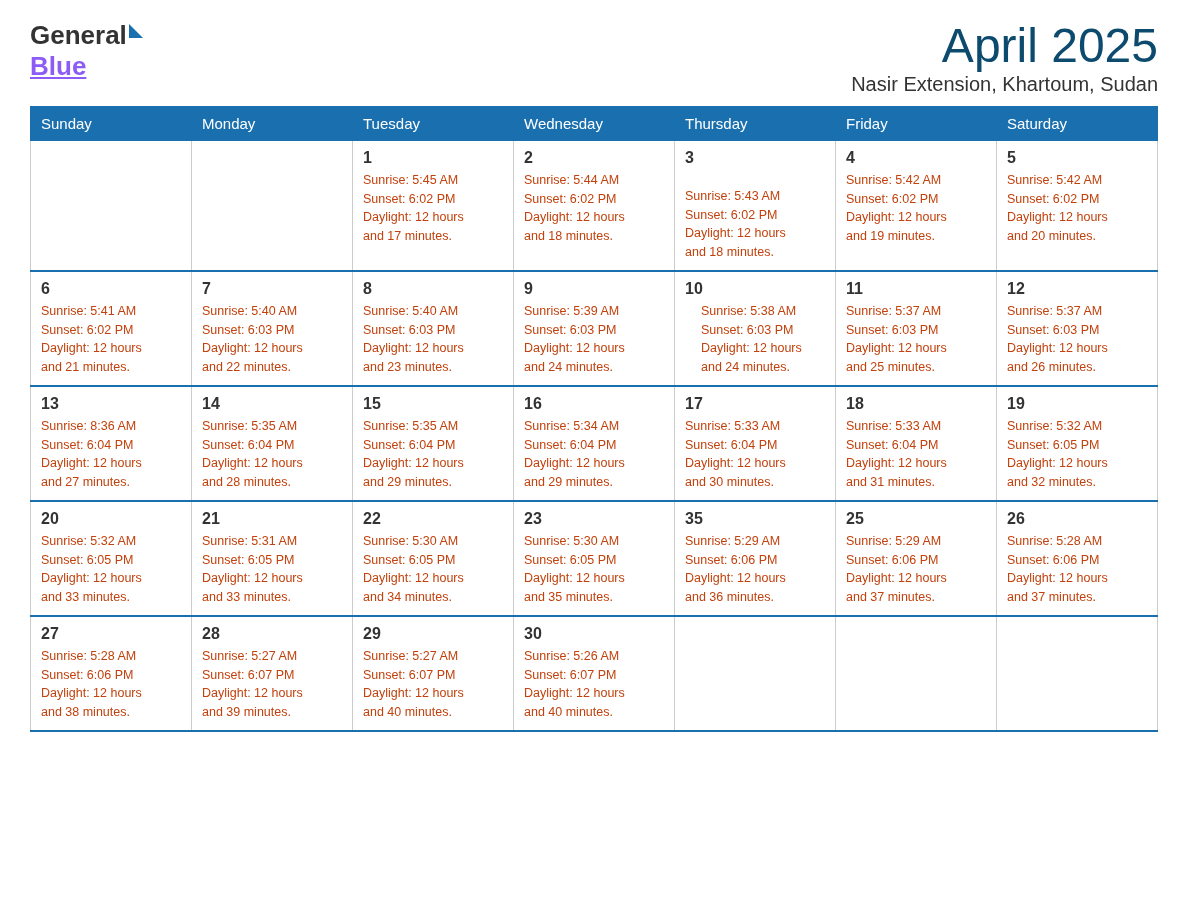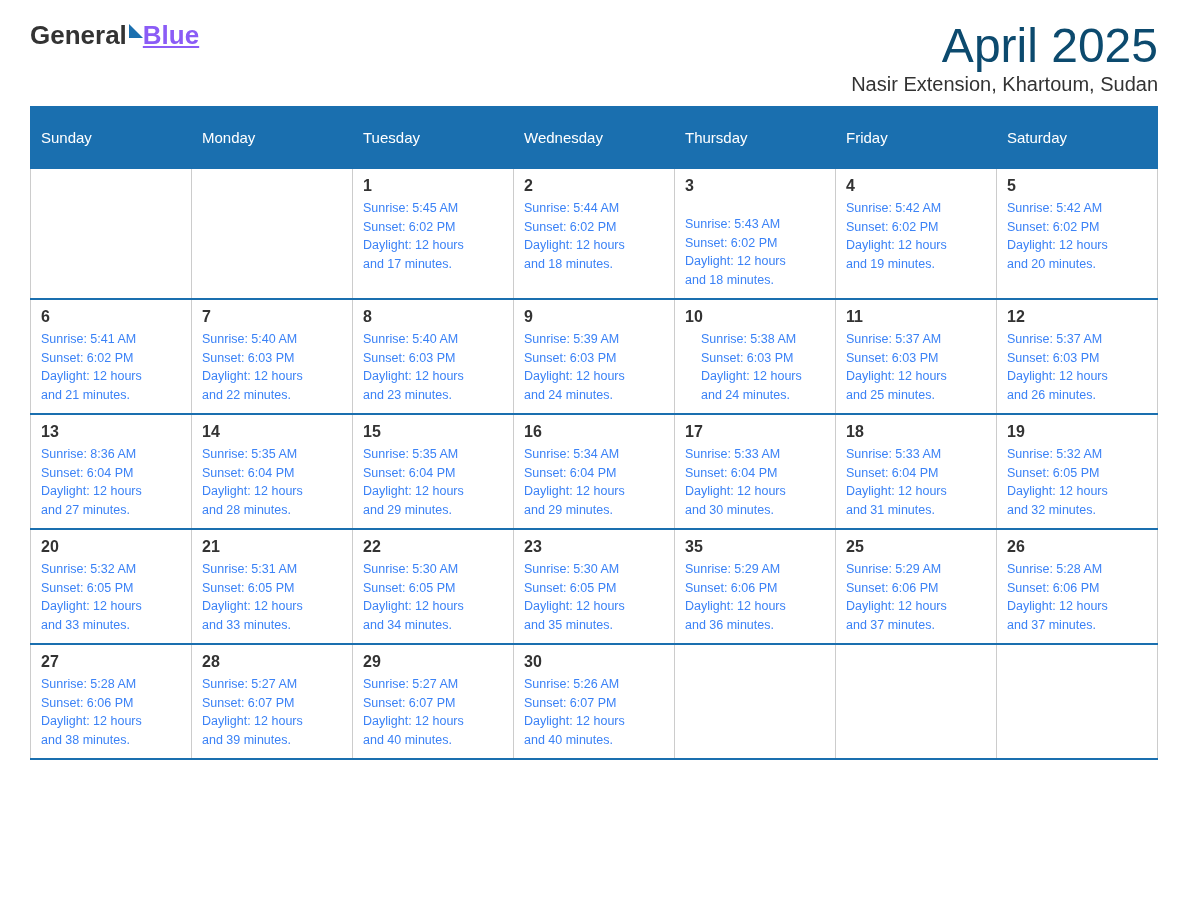--- a/index.html
+++ b/index.html
@@ -33,21 +33,21 @@
       height: 0;
       border-left: 14px solid #1a6faf;
       border-top: 14px solid transparent;
       border-bottom: 0px solid transparent;
       margin-left: 2px;
       margin-top: 4px;
       align-self: flex-start;
     }
     .logo-block {
       display: flex;
-      flex-direction: row;
+      flex-direction: column;
     }
     .logo-top-row {
       display: flex;
       align-items: center;
     }
     .title-block {
       text-align: right;
     }
     .title-block h1 {
       font-size: 48px;
@@ -61,21 +61,21 @@
       color: #333;
     }
     .calendar {
       width: 100%;
       border-collapse: collapse;
       margin-top: 6px;
     }
     .calendar thead tr th {
       background-color: #1a6faf;
       color: #fff;
-      padding: 22px 10px;
+      padding: 8px 10px;
       font-size: 15px;
       font-weight: normal;
       text-align: left;
       border: 1px solid #1a6faf;
     }
     .calendar tbody tr td {
       vertical-align: top;
       border: 1px solid #ccc;
       padding: 8px 10px;
       width: 14.28%;
@@ -86,21 +86,21 @@
     }
     .day-number {
       font-size: 16px;
       font-weight: bold;
       color: #333;
       display: block;
       margin-bottom: 4px;
     }
     .day-info {
       font-size: 12.5px;
-      color: #3b82f6;
+      color: #c2410c;
       line-height: 1.5;
     }
     .empty-cell {
       background: #fff;
     }
   </style>
 </head>
 <body>
 
 <div class="header">

